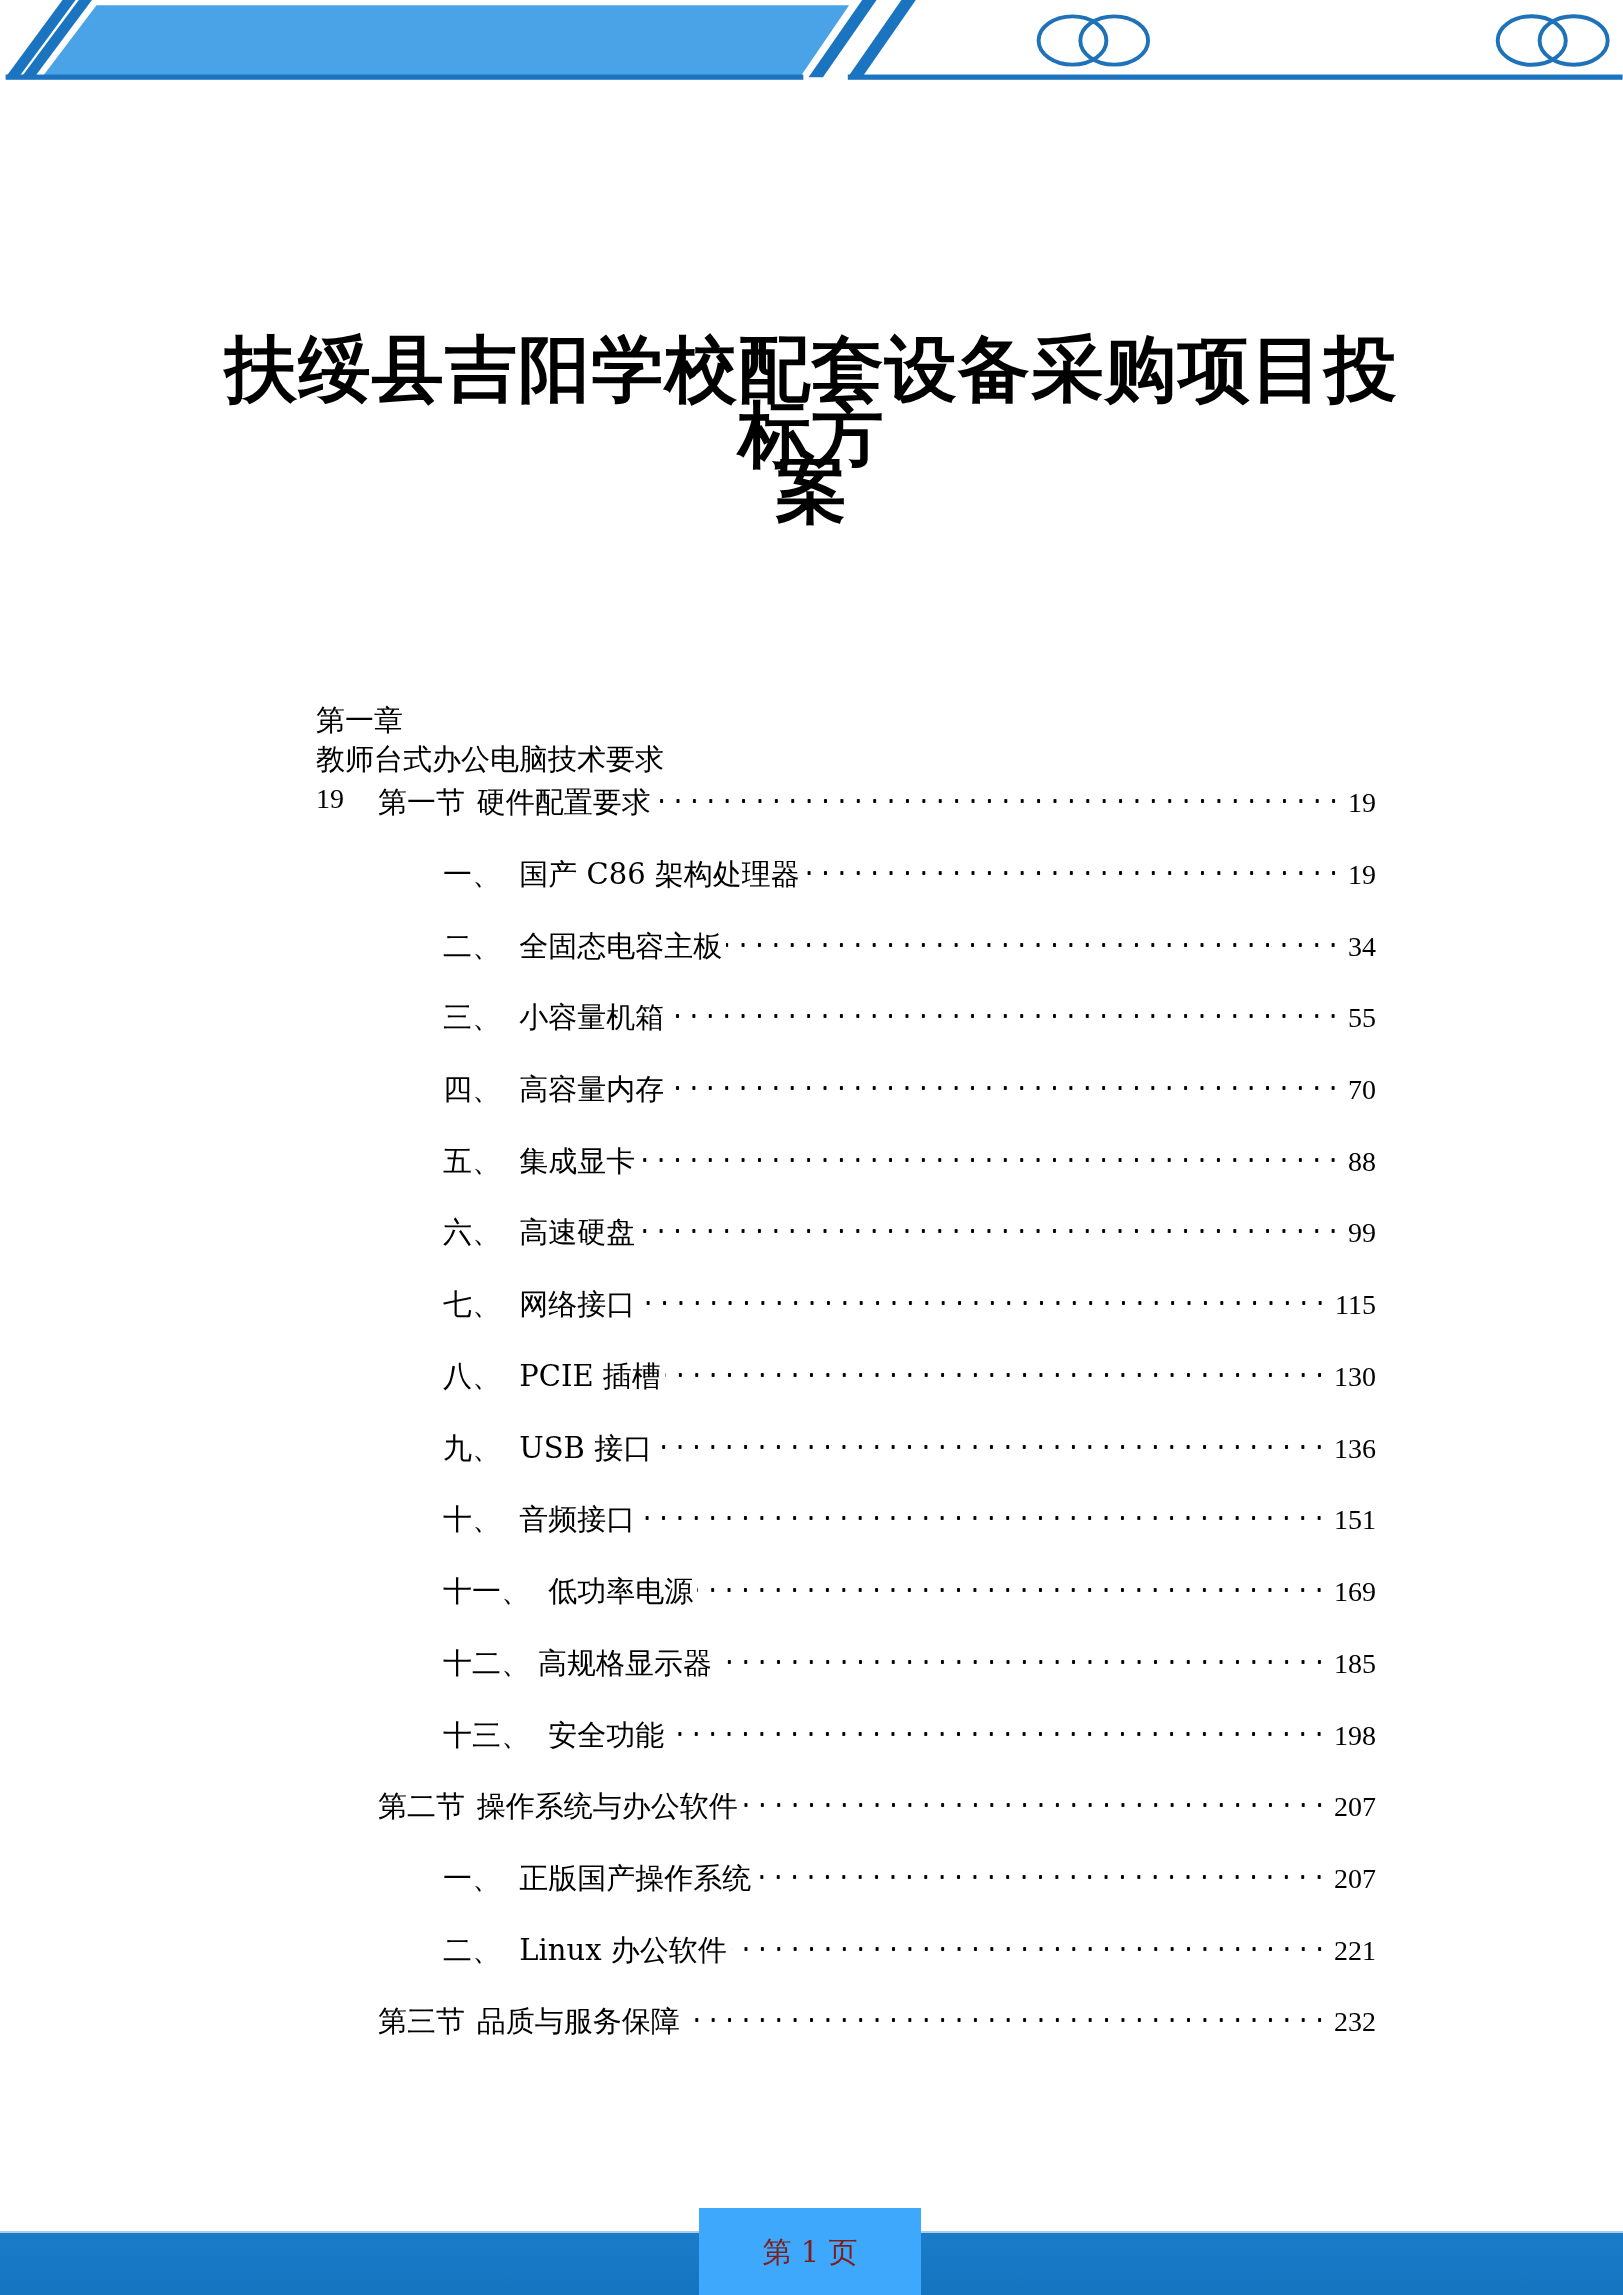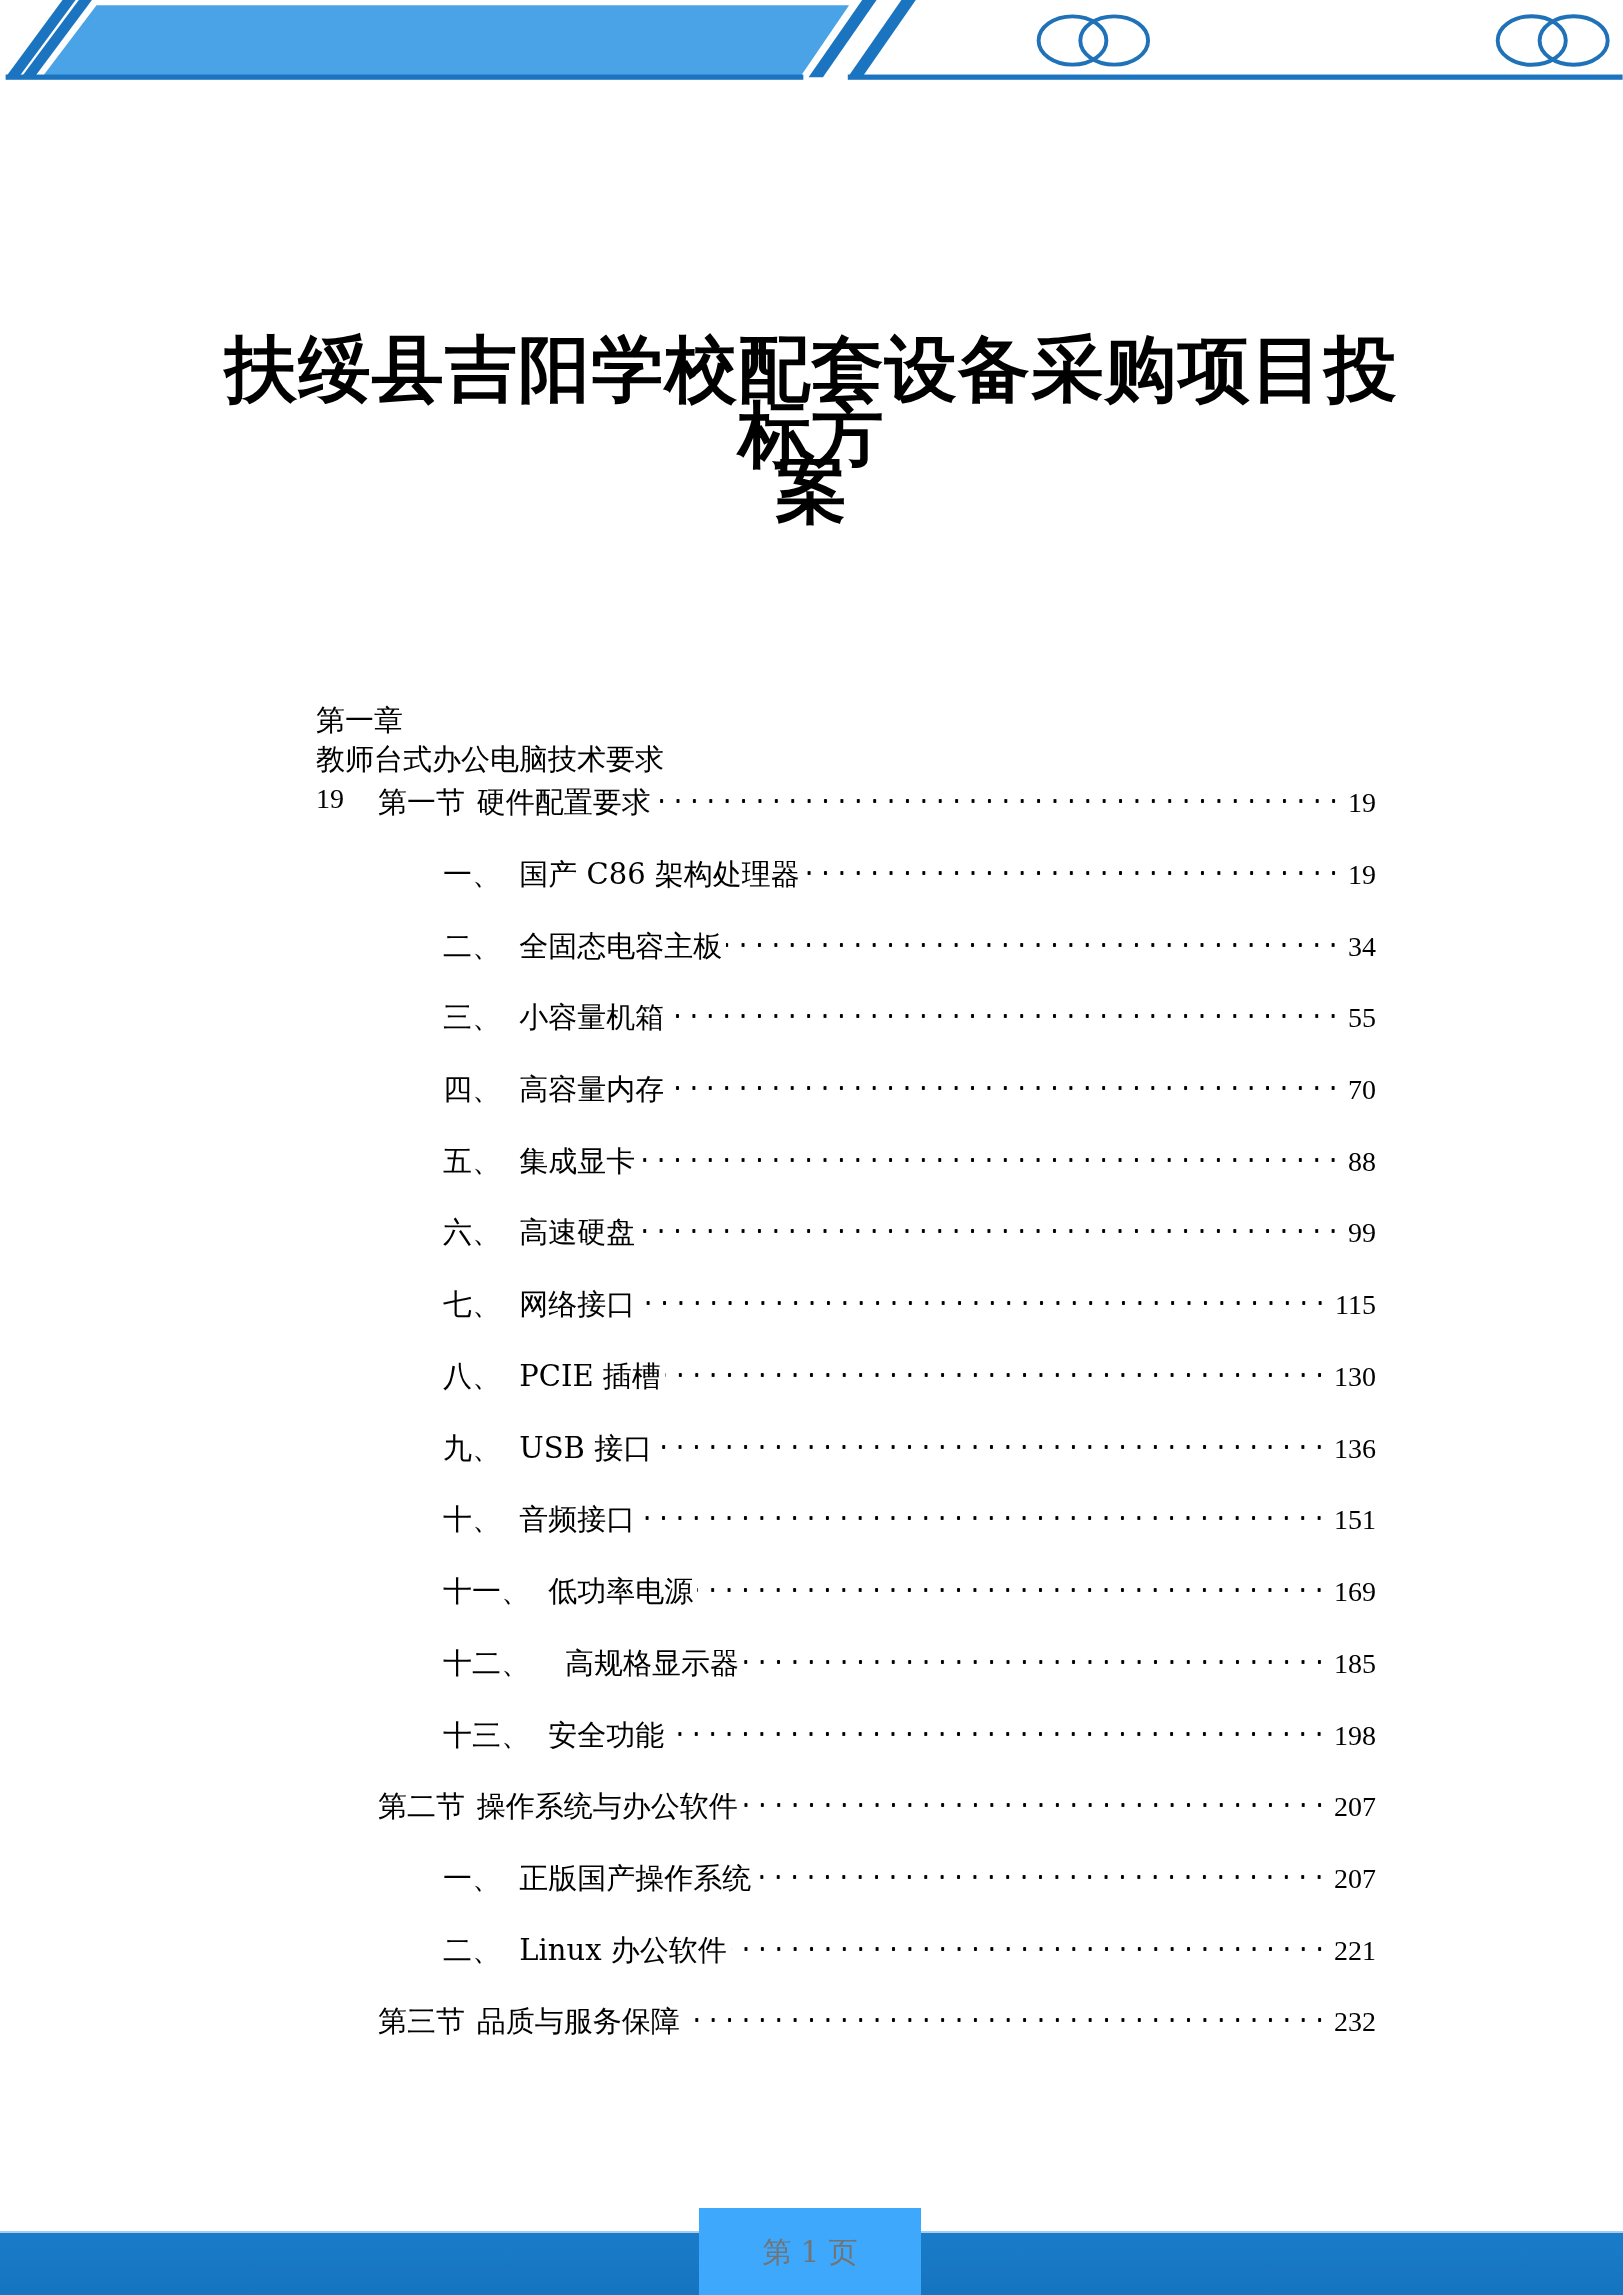--- a/index.html
+++ b/index.html
@@ -51,21 +51,21 @@
     position: absolute; left: 0; top: 2231px; width: 1623px; height: 62px;
     background: linear-gradient(#1a7cc9, #1574c0);
     border-top: 2px solid #a9cdec;
   }
   .footer-box {
     position: absolute; left: 699px; top: 2208px; width: 222px; height: 88px;
     background: #3ea9fc;
   }
   .footer-text {
     position: absolute; left: 699px; top: 2233px; width: 222px; text-align: center;
-    color: #737373; font-size: 29px; line-height: 39px; white-space: pre;
+    color: #7f1d1d; font-size: 29px; line-height: 39px; white-space: pre;
   }
 </style>
 </head>
 <body>
 
 <div class="header">
   <svg width="1623" height="85" viewBox="0 0 2481 130">
 
     <polygon points="95,0 115,0 28,118 8,118" fill="#1a74c0"></polygon>
     <polygon points="120,0 140,0 52,118 32,118" fill="#1a74c0"></polygon>
@@ -165,21 +165,21 @@
       <span class="toc-leader"></span>
       <span class="toc-page">151</span>
     </div>
     <div class="toc-row" style="left: 443px; top: 1562px;">
       <span class="toc-num" style="margin-right: 18.3px;">十一、</span>
       <span class="toc-text">低功率电源</span>
       <span class="toc-leader"></span>
       <span class="toc-page">169</span>
     </div>
     <div class="toc-row" style="left: 443px; top: 1634px;">
-      <span class="toc-num" style="margin-right: 35px;">十二、</span>
+      <span class="toc-num" style="margin-right: 8px;">十二、</span>
       <span class="toc-text">高规格显示器</span>
       <span class="toc-leader"></span>
       <span class="toc-page">185</span>
     </div>
     <div class="toc-row" style="left: 443px; top: 1706px;">
       <span class="toc-num" style="margin-right: 18.3px;">十三、</span>
       <span class="toc-text">安全功能</span>
       <span class="toc-leader"></span>
       <span class="toc-page">198</span>
     </div>

